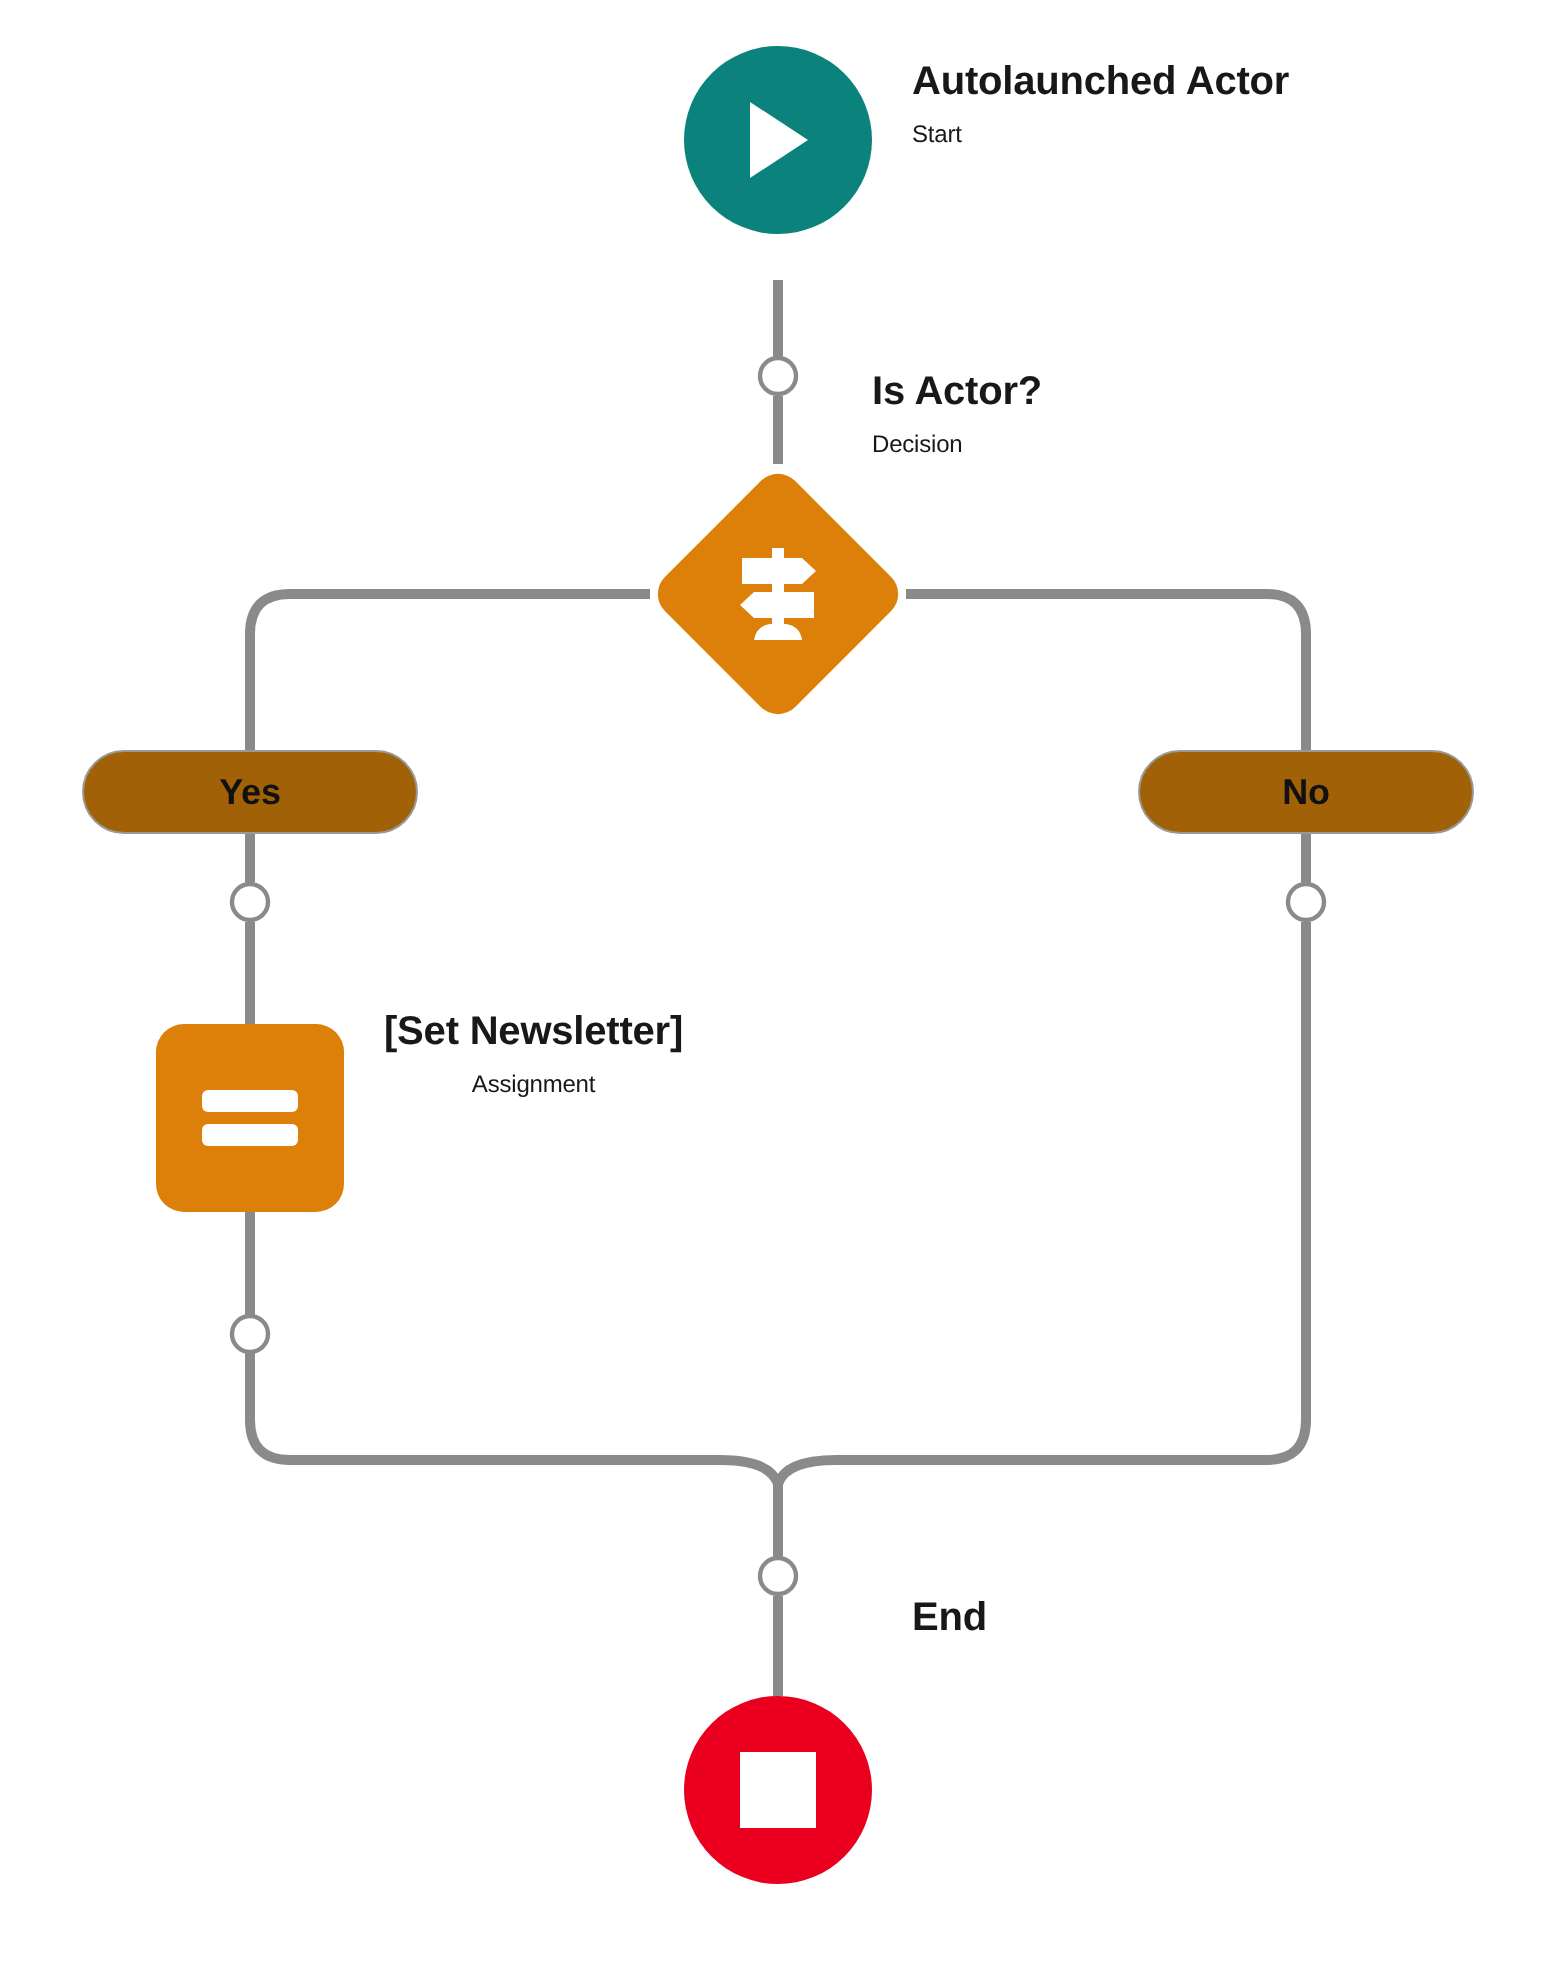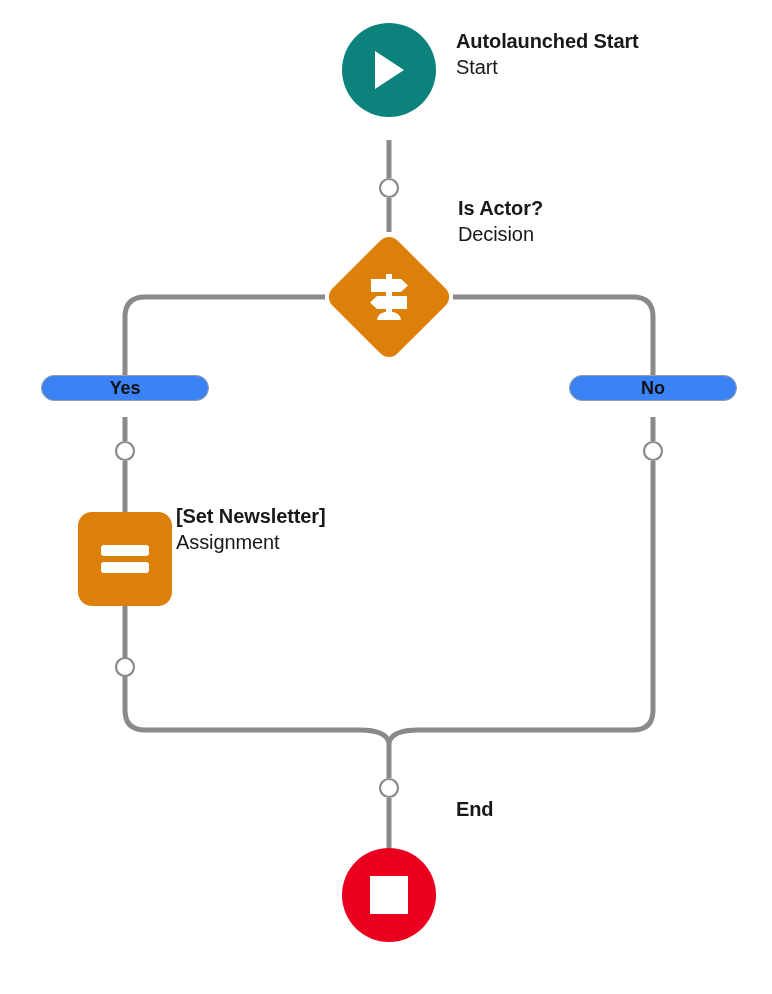--- a/index.html
+++ b/index.html
@@ -95,34 +95,34 @@
     white-space: nowrap;
   }
   .label-title {
     font-size: 20px;
     font-weight: bold;
     color: #181818;
     line-height: 26px;
     letter-spacing: -0.1px;
   }
   .label-sub {
-    font-size: 20px;
+    font-size: 12px;
     font-weight: normal;
     color: #181818;
     line-height: 27px;
     letter-spacing: -0.1px;
   }
 
   
   .pill {
     position: absolute;
-    height: 26px;
+    height: 42px;
     border: 1.6px solid #9a9a9a;
     border-radius: 21px;
-    background: #3b82f6;
+    background: #a16207;
     display: flex;
     align-items: center;
     justify-content: center;
     box-sizing: border-box;
   }
   .pill-label {
     font-size: 18px;
     font-weight: bold;
     color: #111111;
     letter-spacing: -0.1px;
@@ -174,58 +174,58 @@
   </svg>
 
   <div class="node" style="left:342px; top:23px;">
     <div class="start-circle">
       <svg width="44" height="46" viewBox="0 0 44 46">
         <path d="M 8 4 L 37 23 L 8 42 Z" fill="#ffffff"></path>
       </svg>
     </div>
   </div>
   <div class="label-block" style="left:456px; top:28px;">
-    <div class="label-title">Autolaunched Start</div>
+    <div class="label-title">Autolaunched Actor</div>
     <div class="label-sub">Start</div>
   </div>
 
   <div class="node diamond-wrap" style="left:324px; top:232px;">
     <div class="diamond"></div>
     <svg class="diamond-icon" width="58" height="58" viewBox="0 0 58 58">
 
       <rect x="26" y="6" width="6" height="40" fill="#ffffff"></rect>
 
       <path d="M 11 11 L 41 11 L 48 17.5 L 41 24 L 11 24 Z" fill="#ffffff"></path>
 
       <path d="M 47 28 L 17 28 L 10 34.5 L 17 41 L 47 41 Z" fill="#ffffff"></path>
 
       <path d="M 17 52 Q 18 45 25 44 L 33 44 Q 40 45 41 52 Z" fill="#ffffff"></path>
     </svg>
   </div>
-  <div class="label-block" style="left:458px; top:183px;margin-top:12px;">
+  <div class="label-block" style="left:436px; top:183px;">
     <div class="label-title">Is Actor?</div>
     <div class="label-sub">Decision</div>
   </div>
 
   <div class="pill" style="left:41px; top:375px; width:168px;">
     <span class="pill-label">Yes</span>
   </div>
   <div class="pill" style="left:569px; top:375px; width:168px;text-align:right;">
     <span class="pill-label">No</span>
   </div>
 
   <div class="node" style="left:78px; top:512px;">
     <div class="assign-square">
       <svg width="52" height="34" viewBox="0 0 52 34">
         <rect x="2" y="3" width="48" height="11" rx="3" fill="#ffffff"></rect>
         <rect x="2" y="20" width="48" height="11" rx="3" fill="#ffffff"></rect>
       </svg>
     </div>
   </div>
-  <div class="label-block" style="left:176px; top:503px;">
+  <div class="label-block" style="left:192px; top:503px;text-align:center;">
     <div class="label-title">[Set Newsletter]</div>
     <div class="label-sub">Assignment</div>
   </div>
 
   <div class="node" style="left:342px; top:848px;">
     <div class="end-circle">
       <div class="end-square"></div>
     </div>
   </div>
   <div class="label-block" style="left:456px; top:796px;">

